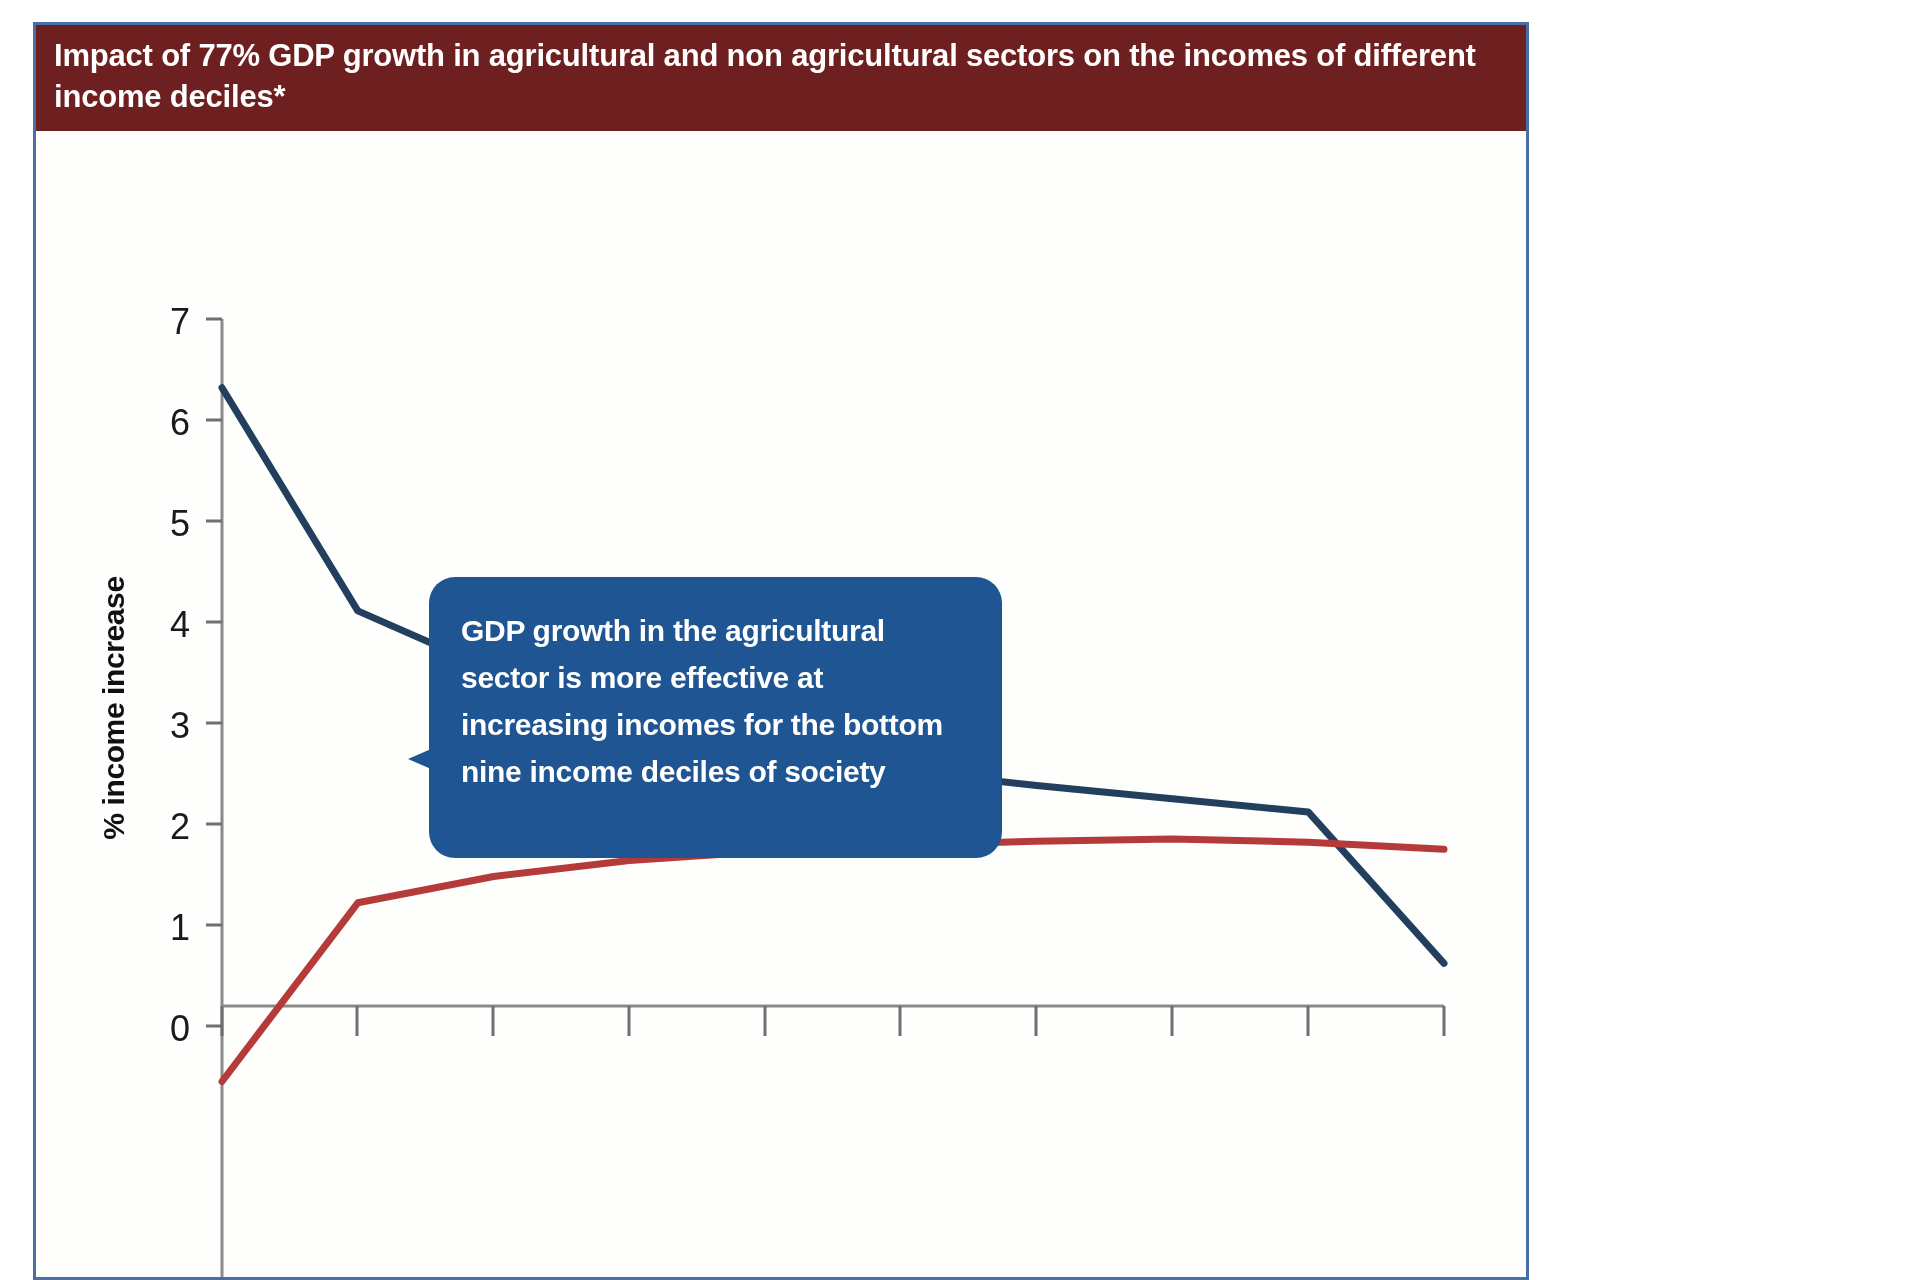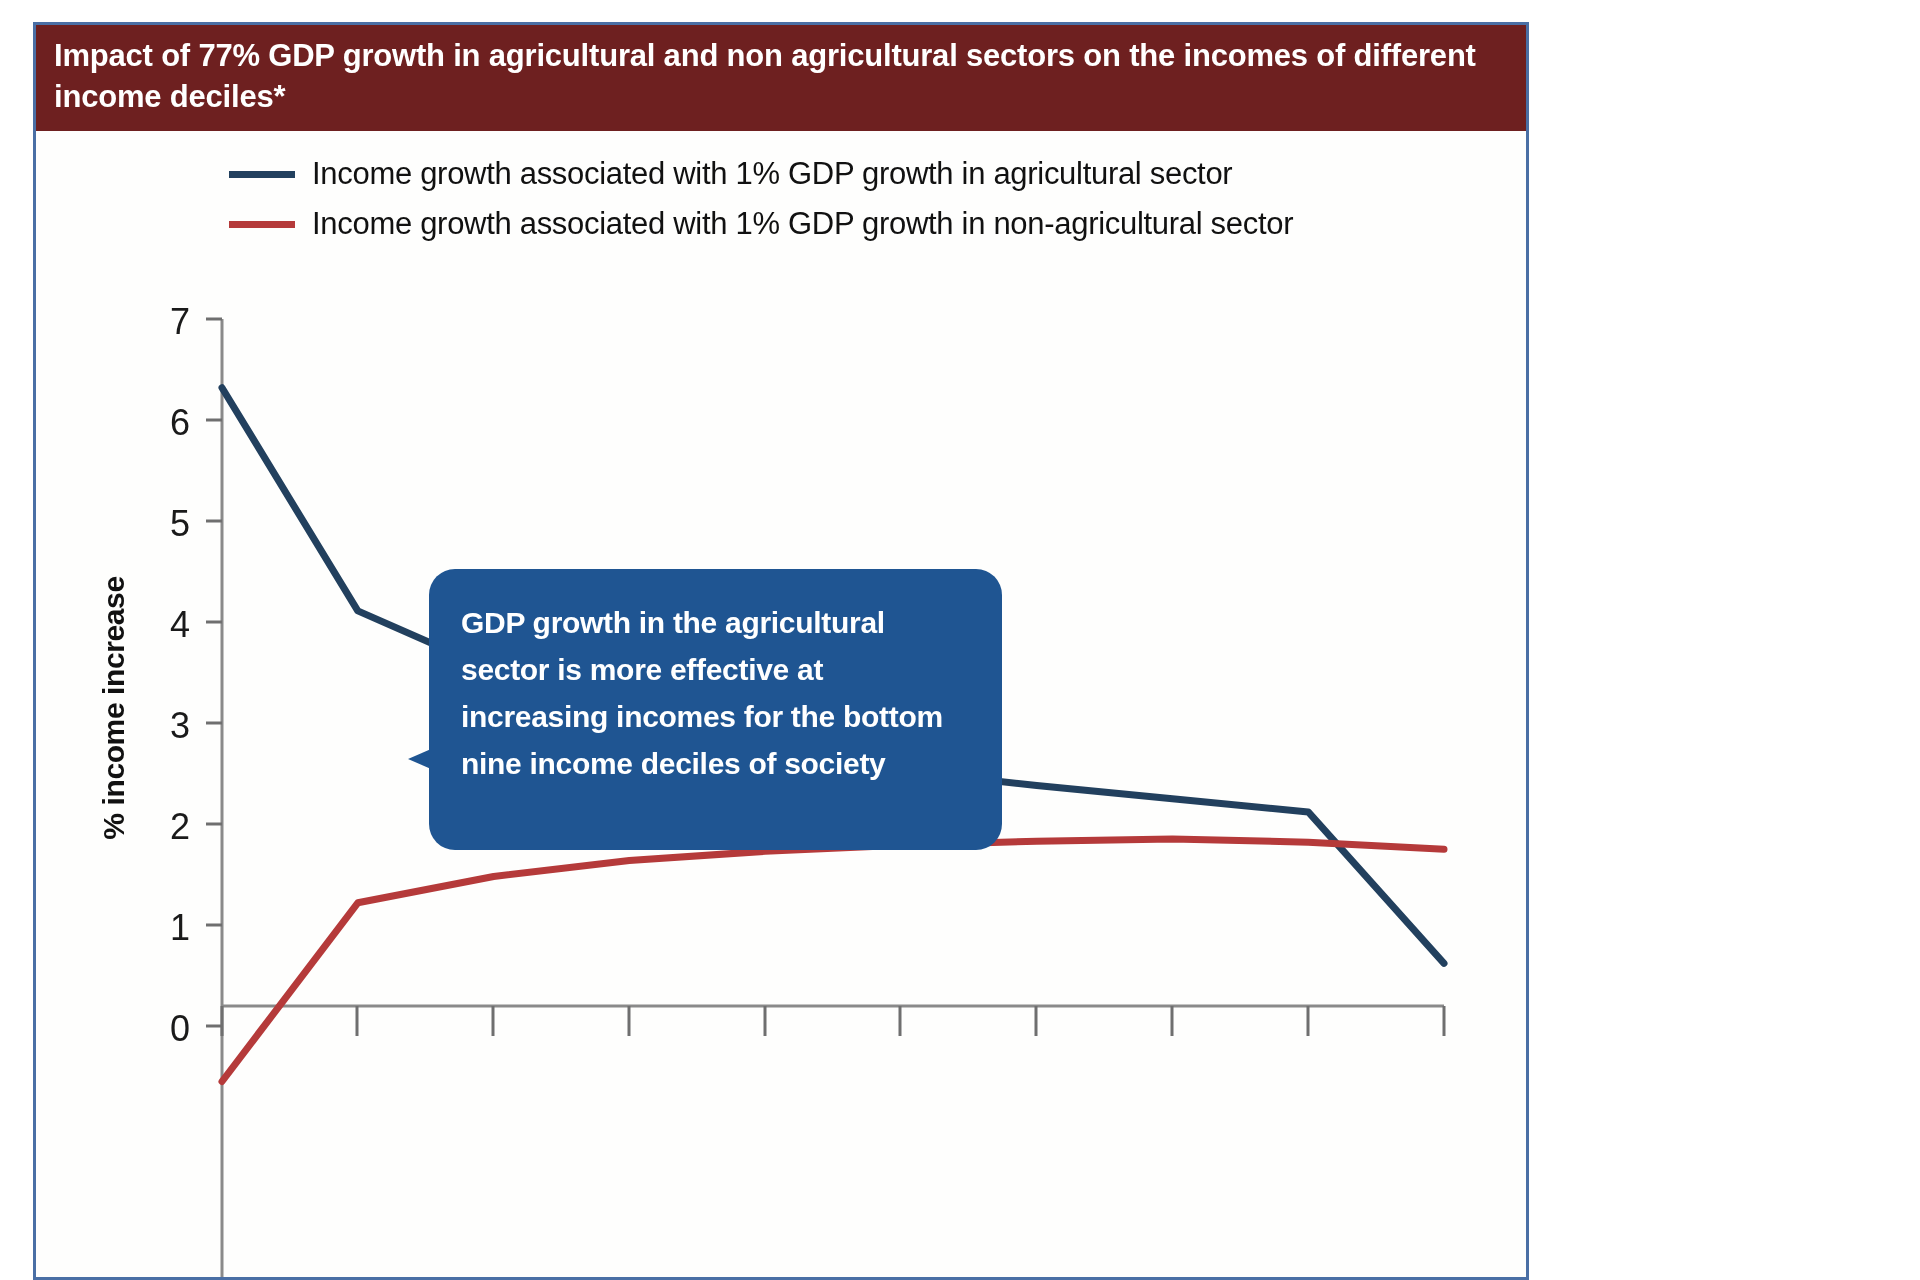--- a/index.html
+++ b/index.html
@@ -92,21 +92,21 @@
     left:0; top:0;
   }
   
   #callout{
     position:absolute;
     left:372px; top:308px;
     width:594px; height:281px;
   }
   #callout .bubble{
     position:absolute;
-    left:21px; top:0;
+    left:21px; top:8px;
     width:573px; height:281px;
     background:#1f5592;
     border-radius:26px;
     box-sizing:border-box;
     padding:30px 44px 0 32px;
   }
   #callout .tip{
     position:absolute;
     left:0; top:164px;
     width:0;height:0;
@@ -124,30 +124,20 @@
 </style>
 </head>
 <body>
 
 <div id="slide">
 
   <div id="titlebar">
     <div class="ttl">Impact of 77% GDP growth in agricultural and non agricultural sectors on the incomes of different income deciles*</div>
   </div>
 
-  <div id="legend">
-    <div class="legend-row">
-      <span class="swatch" style="border-top-color:#22405e;"></span>
-      <span class="legend-label">Income growth associated with 1% GDP growth in agricultural sector</span>
-    </div>
-    <div class="legend-row">
-      <span class="swatch" style="border-top-color:#b53a3a;"></span>
-      <span class="legend-label">Income growth associated with 1% GDP growth in non-agricultural sector</span>
-    </div>
-  </div>
 
   <div id="plot">
 
     <div id="ylabel">% income increase</div>
 
     <div class="ytick-label" style="left:108px; top:40px;">7</div>
     <div class="ytick-label" style="left:108px; top:141px;">6</div>
     <div class="ytick-label" style="left:108px; top:242px;">5</div>
     <div class="ytick-label" style="left:108px; top:343px;">4</div>
     <div class="ytick-label" style="left:108px; top:444px;">3</div>

